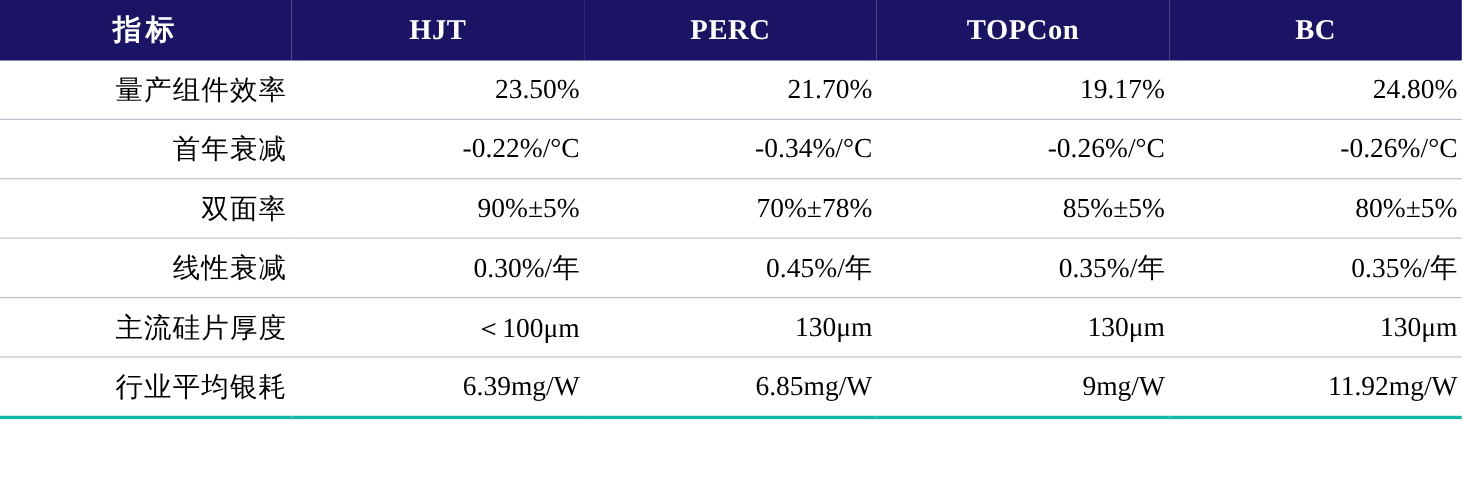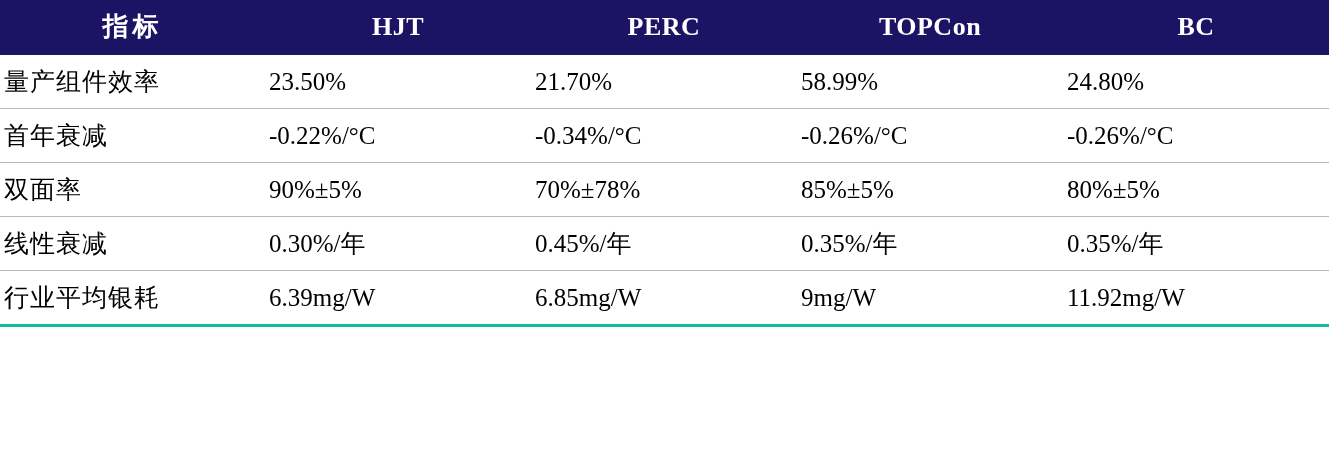--- a/index.html
+++ b/index.html
@@ -40,21 +40,21 @@
     text-align: center;
     padding: 9px 4px 11px 4px;
     letter-spacing: 0.5px;
     border: none;
   }
   thead th.metric-head {
     font-family: "Liberation Serif", serif;
     letter-spacing: 4px;
   }
   tbody td {
-    text-align: left;
+    text-align: right;
     font-size: 25px;
     padding: 10px 4px 10px 4px;
     border-bottom: 1px solid #b9b9c4;
     white-space: nowrap;
   }
   tbody tr:last-child td {
     border-bottom: 3px solid #14b8a6;
   }
   tbody td.metric-cell {
     letter-spacing: 1px;
@@ -79,21 +79,21 @@
         <th>PERC</th>
         <th>TOPCon</th>
         <th>BC</th>
       </tr>
     </thead>
     <tbody>
       <tr>
         <td class="metric-cell">量产组件效率</td>
         <td>23.50%</td>
         <td>21.70%</td>
-        <td>58.99%</td>
+        <td>19.17%</td>
         <td>24.80%</td>
       </tr>
       <tr>
         <td class="metric-cell">首年衰减</td>
         <td>-0.22%/°C</td>
         <td>-0.34%/°C</td>
         <td>-0.26%/°C</td>
         <td>-0.26%/°C</td>
       </tr>
       <tr>
@@ -104,20 +104,27 @@
         <td>80%±5%</td>
       </tr>
       <tr>
         <td class="metric-cell">线性衰减</td>
         <td>0.30%/年</td>
         <td>0.45%/年</td>
         <td>0.35%/年</td>
         <td>0.35%/年</td>
       </tr>
       <tr>
+        <td class="metric-cell">主流硅片厚度</td>
+        <td>＜100μm</td>
+        <td>130μm</td>
+        <td>130μm</td>
+        <td>130μm</td>
+      </tr>
+      <tr>
         <td class="metric-cell">行业平均银耗</td>
         <td>6.39mg/W</td>
         <td>6.85mg/W</td>
         <td>9mg/W</td>
         <td>11.92mg/W</td>
       </tr>
     </tbody>
   </table>
 </div>
 

